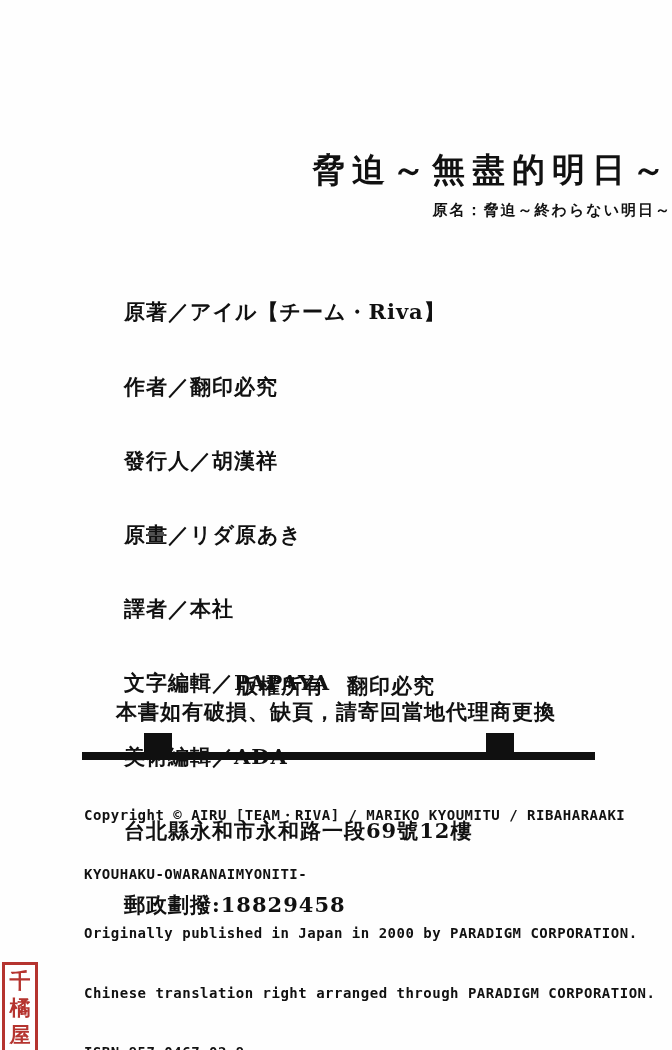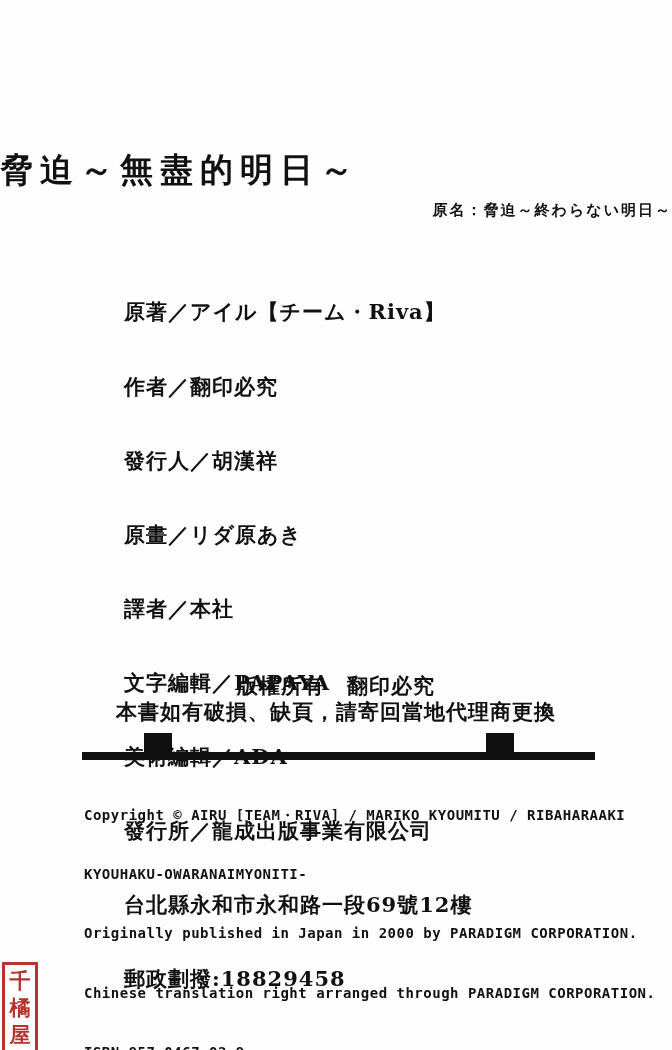--- a/index.html
+++ b/index.html
@@ -12,21 +12,21 @@
     background: #fefefe;
     overflow: hidden;
     color: #111111;
     font-family: "DejaVu Serif", serif;
   }
   .book-title {
     position: absolute;
     top: 148px;
     left: 0;
     width: 100%;
-    text-align: left;
+    text-align: right;
     font-size: 33px;
     font-weight: bold;
     letter-spacing: 7px;
     white-space: nowrap;
   }
   .original-title {
     position: absolute;
     top: 201px;
     left: 0;
     width: 100%;
@@ -119,21 +119,20 @@
   <div class="original-title">原名：脅迫～終わらない明日～</div>
 
   <div class="credits">
     <div>原著／アイル【チーム・Riva】</div>
     <div>作者／翻印必究</div>
     <div>發行人／胡漢祥</div>
     <div>原畫／リダ原あき</div>
     <div>譯者／本社</div>
     <div>文字編輯／PAPAYA</div>
     <div>美術編輯／ADA</div>
-    <div>發行所／龍成出版事業有限公司</div>
     <div>台北縣永和市永和路一段69號12樓</div>
     <div>郵政劃撥:18829458</div>
     
     
     
     
     
   </div>
 
   <div class="notice">

